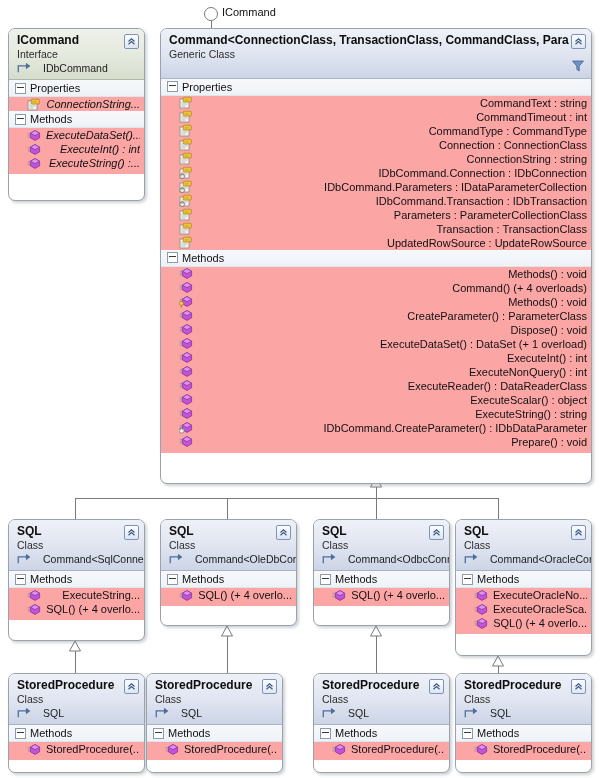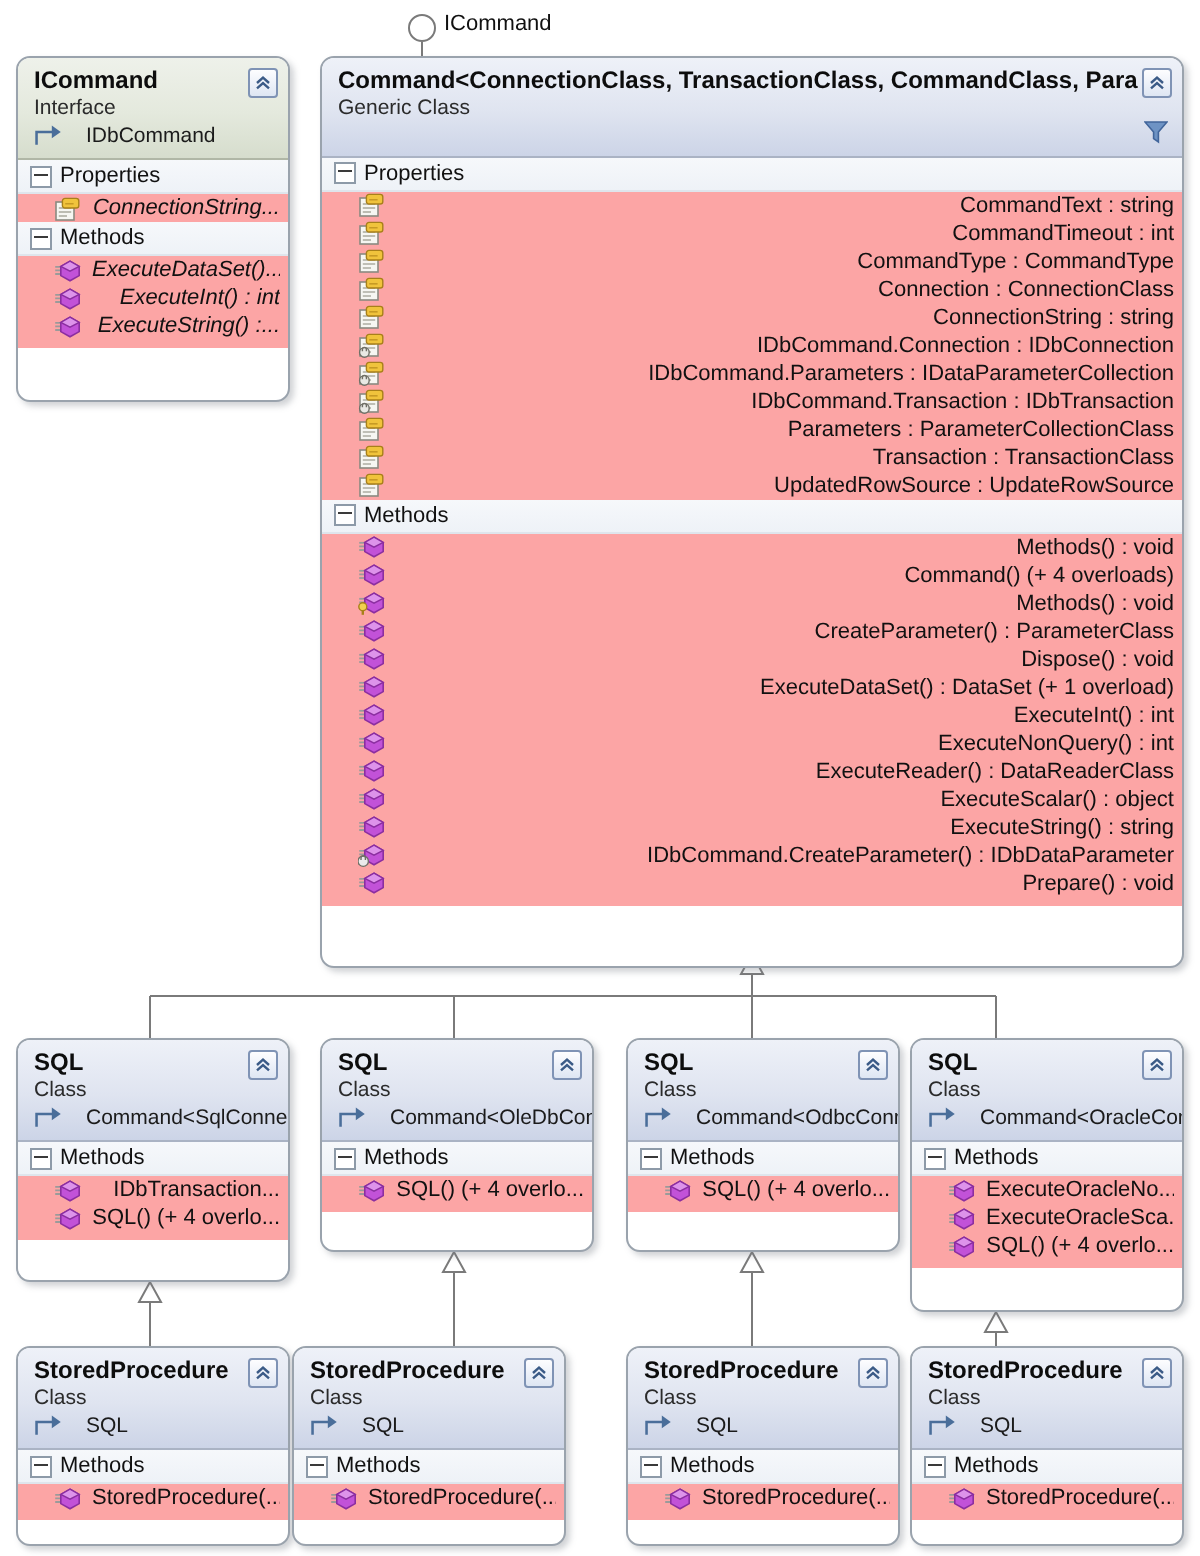--- a/index.html
+++ b/index.html
@@ -567,21 +567,21 @@
         <span>Methods</span>
       </div>
       <div class="member">
         <svg class="ico" viewBox="0 0 14 13">
           <line x1="0.6" y1="4.4" x2="3.2" y2="4.4" stroke="#9a9a9a" stroke-width="0.9"></line>
           <line x1="0.6" y1="6.2" x2="3.2" y2="6.2" stroke="#9a9a9a" stroke-width="0.9"></line>
           <line x1="0.6" y1="8.0" x2="3.2" y2="8.0" stroke="#9a9a9a" stroke-width="0.9"></line>
           <polygon points="8,1.6 12.6,4.2 12.6,8.8 8,11.4 3.4,8.8 3.4,4.2" fill="#c252d8" stroke="#8b2ea0" stroke-width="0.8"></polygon>
           <polygon points="8,1.6 12.6,4.2 8,6.6 3.4,4.2" fill="#dd93ea" stroke="#8b2ea0" stroke-width="0.7"></polygon>
         </svg>
-        <span class="m-label">IDbTransaction...</span>
+        <span class="m-label">ExecuteString...</span>
       </div>
       <div class="member">
         <svg class="ico" viewBox="0 0 14 13">
           <line x1="0.6" y1="4.4" x2="3.2" y2="4.4" stroke="#9a9a9a" stroke-width="0.9"></line>
           <line x1="0.6" y1="6.2" x2="3.2" y2="6.2" stroke="#9a9a9a" stroke-width="0.9"></line>
           <line x1="0.6" y1="8.0" x2="3.2" y2="8.0" stroke="#9a9a9a" stroke-width="0.9"></line>
           <polygon points="8,1.6 12.6,4.2 12.6,8.8 8,11.4 3.4,8.8 3.4,4.2" fill="#c252d8" stroke="#8b2ea0" stroke-width="0.8"></polygon>
           <polygon points="8,1.6 12.6,4.2 8,6.6 3.4,4.2" fill="#dd93ea" stroke="#8b2ea0" stroke-width="0.7"></polygon>
         </svg>
         <span class="m-label">SQL() (+ 4 overlo...</span>

